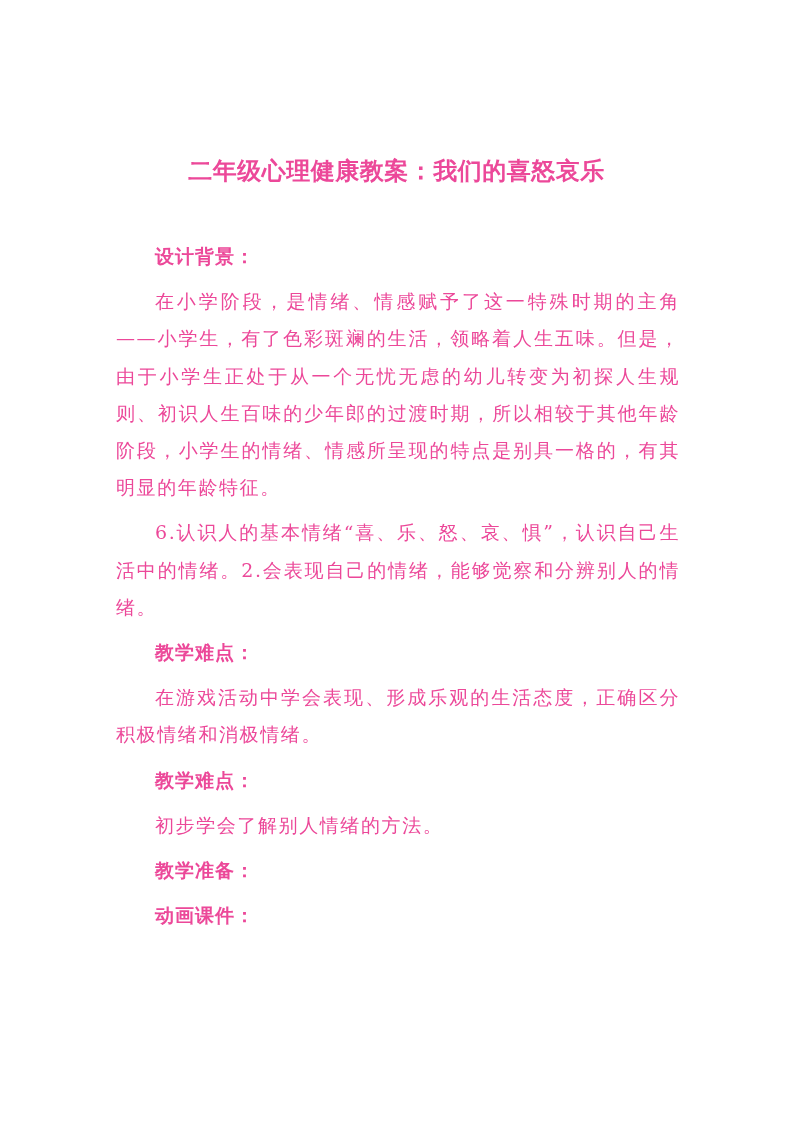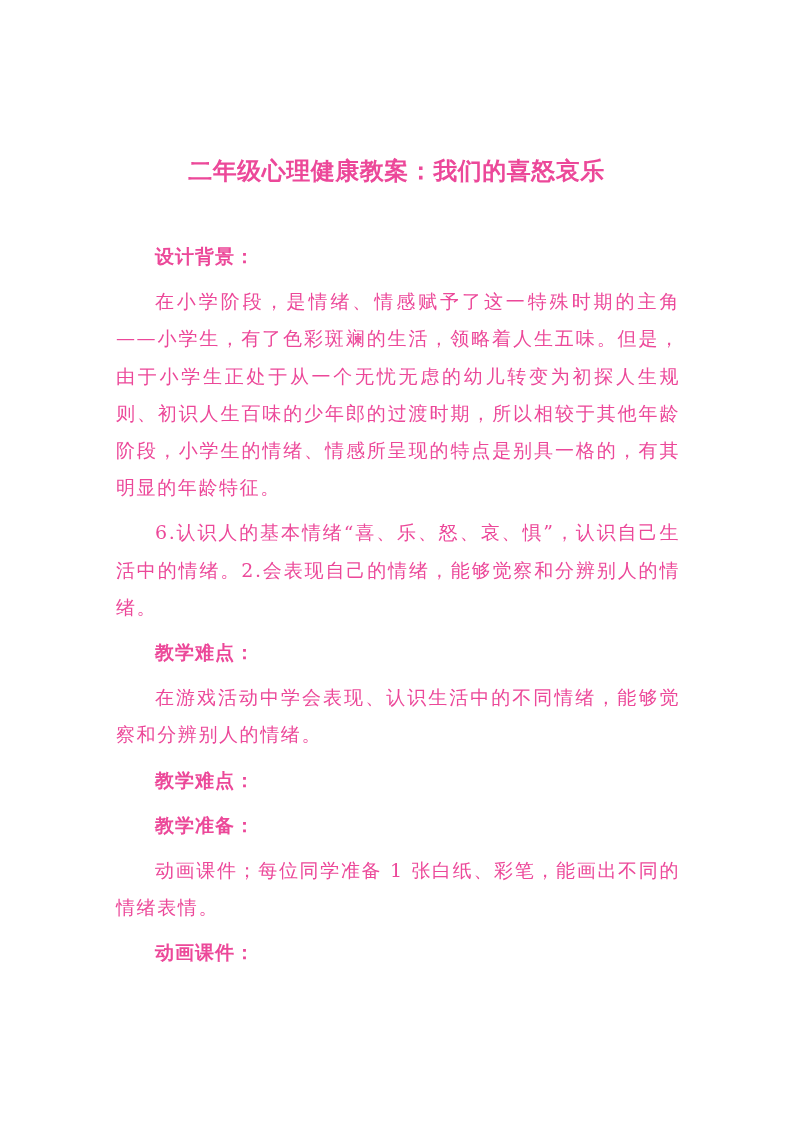--- a/index.html
+++ b/index.html
@@ -27,22 +27,22 @@
 <div class="page">
   <div class="title">二年级心理健康教案：我们的喜怒哀乐</div>
 
   <div class="body">
     <p class="heading">设计背景：</p>
     <p>在小学阶段，是情绪、情感赋予了这一特殊时期的主角——小学生，有了色彩斑斓的生活，领略着人生五味。但是，由于小学生正处于从一个无忧无虑的幼儿转变为初探人生规则、初识人生百味的少年郎的过渡时期，所以相较于其他年龄阶段，小学生的情绪、情感所呈现的特点是别具一格的，有其明显的年龄特征。</p>
 
     <p>6.认识人的基本情绪“喜、乐、怒、哀、惧”，认识自己生活中的情绪。2.会表现自己的情绪，能够觉察和分辨别人的情绪。</p>
 
     <p class="heading">教学难点：</p>
-    <p>在游戏活动中学会表现、认识生活中的不同情绪，能够觉察和分辨别人的情绪。</p>
+    <p>在游戏活动中学会表现、形成乐观的生活态度，正确区分积极情绪和消极情绪。</p>
 
     <p class="heading">教学难点：</p>
+    <p>初步学会了解别人情绪的方法。</p>
 
     <p class="heading">教学准备：</p>
-    <p>动画课件；每位同学准备 1 张白纸、彩笔，能画出不同的情绪表情。</p>
 
     <p class="heading">动画课件：</p>
   </div>
 </div>
 
 </body></html>

